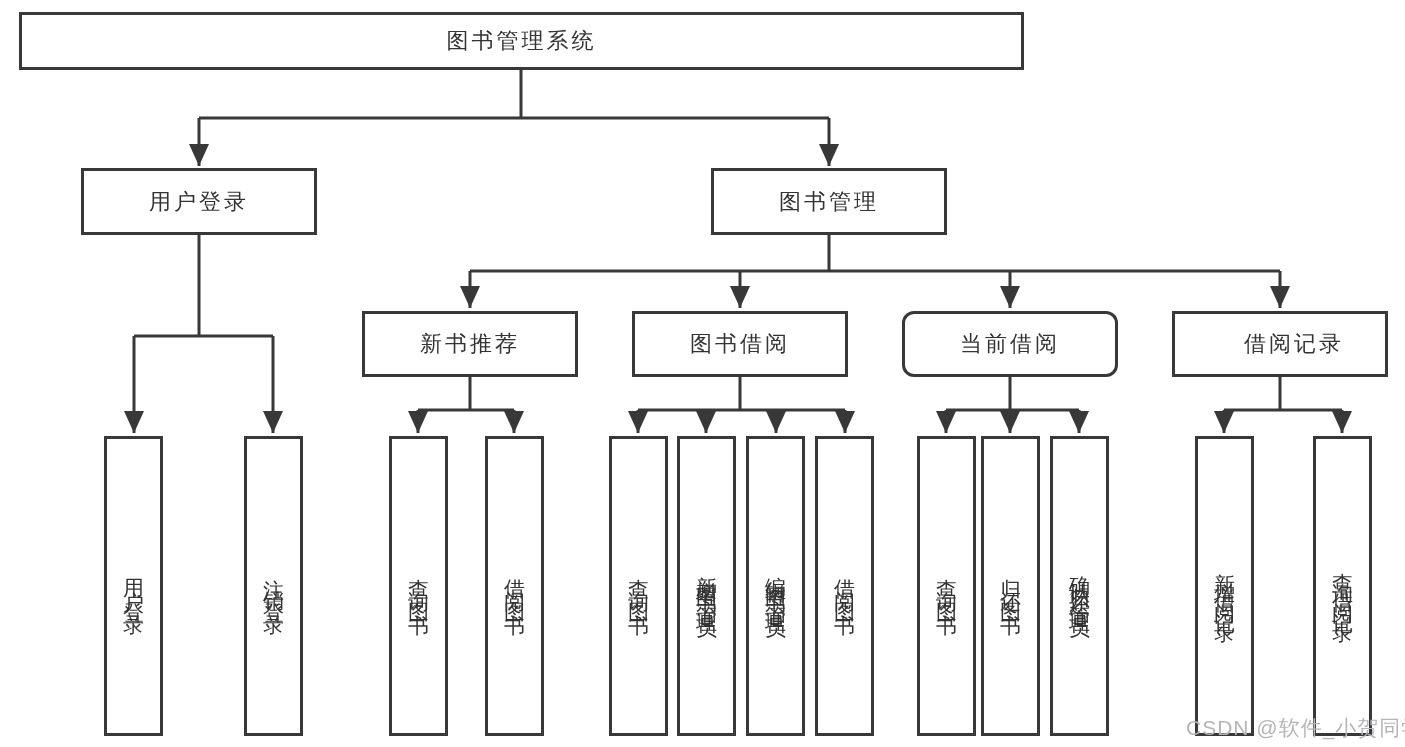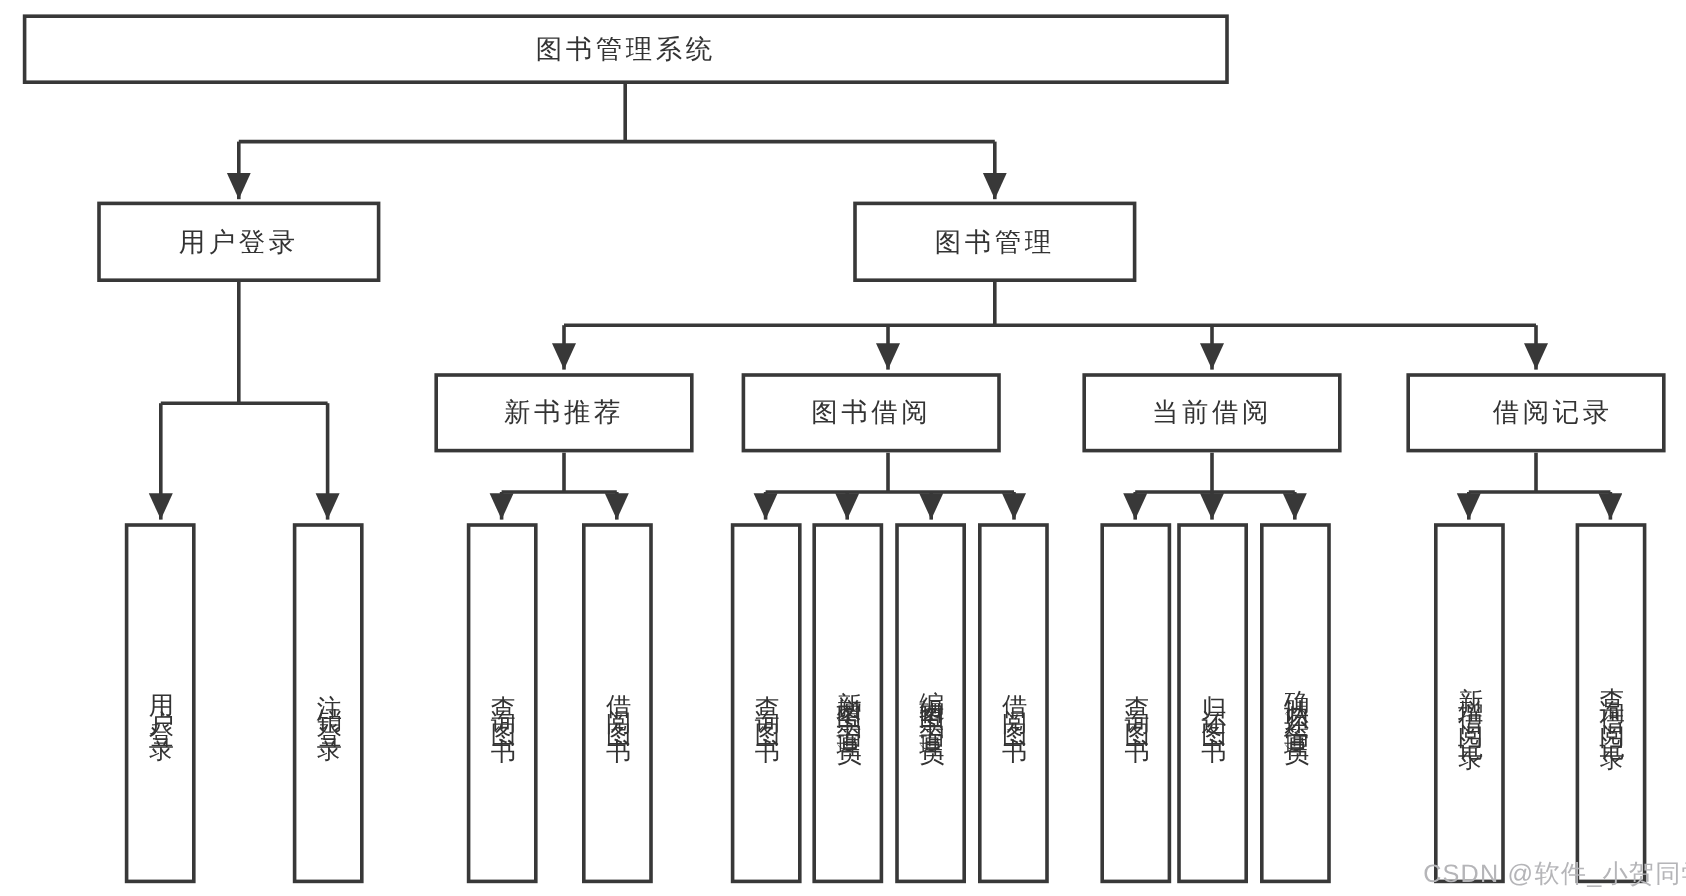--- a/index.html
+++ b/index.html
@@ -104,22 +104,22 @@
     <line class="ln" x1="1224" y1="410" x2="1224" y2="433" marker-end="url(#ah)"></line>
     <line class="ln" x1="1342" y1="410" x2="1342" y2="433" marker-end="url(#ah)"></line>
   </svg>
 
   <div class="box h" style="left:19px; top:12px; width:1005px; height:58px;">图书管理系统</div>
 
   <div class="box h" style="left:81px; top:168px; width:236px; height:67px;">用户登录</div>
   <div class="box h" style="left:711px; top:168px; width:236px; height:67px;">图书管理</div>
 
   <div class="box h" style="left:362px; top:311px; width:216px; height:66px;">新书推荐</div>
-  <div class="box h" style="left:618px; top:311px; width:216px; height:66px;">图书借阅</div>
-  <div class="box h" style="left:902px; top:311px; width:216px; height:66px;">当前借阅</div>
+  <div class="box h" style="left:632px; top:311px; width:216px; height:66px;">图书借阅</div>
+  <div class="box h" style="left:902px; top:311px; width:216px; height:66px;border-radius:12px;">当前借阅</div>
   <div class="box h" style="left:1172px; top:311px; width:216px; height:66px;padding-left:28px;">借阅记录</div>
 
   <div class="box v" style="left:104px; top:436px; width:59px; height:300px;">
     <span class="vtext">用户登录</span>
   </div>
   <div class="box v" style="left:244px; top:436px; width:59px; height:300px;">
     <span class="vtext">注销登录</span>
   </div>
 
   <div class="box v" style="left:389px; top:436px; width:59px; height:300px;">

